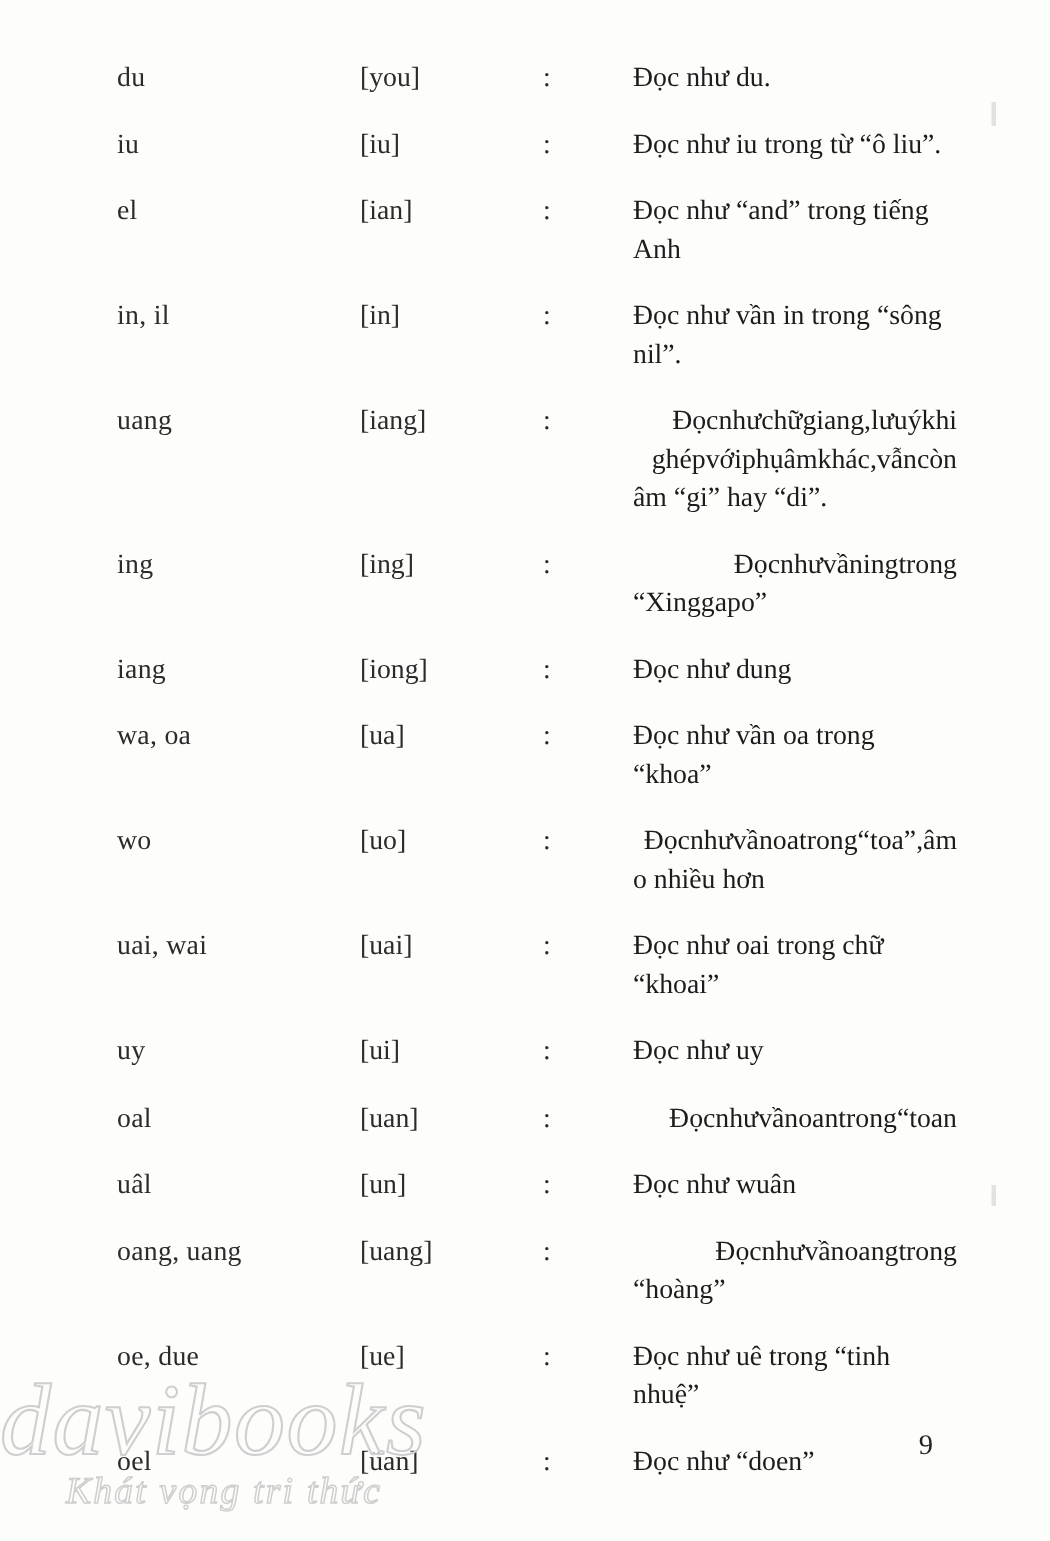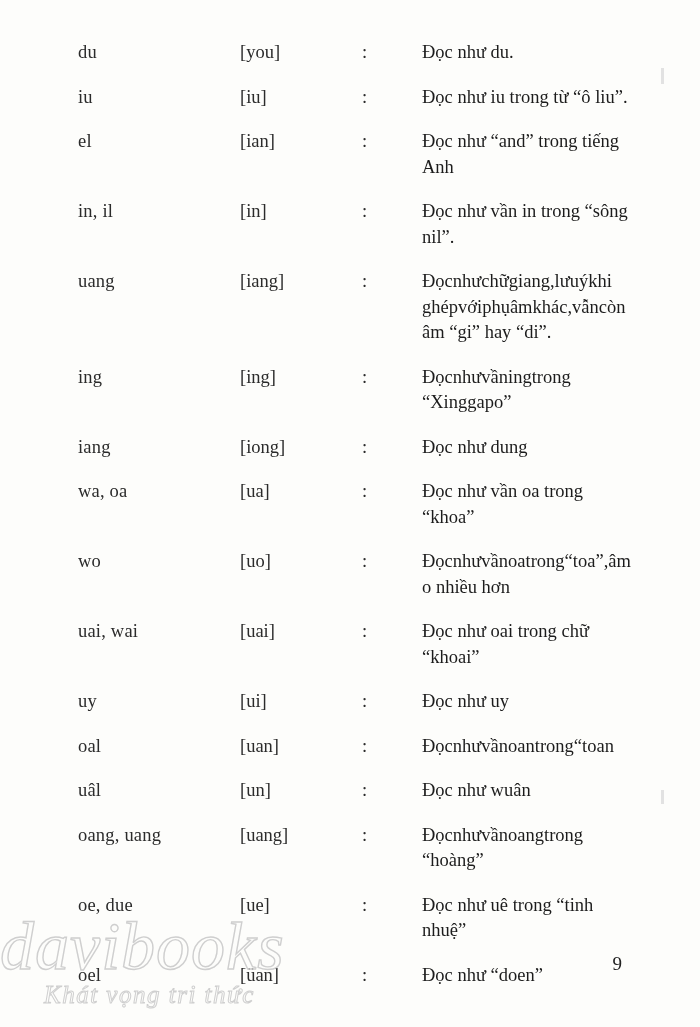--- a/index.html
+++ b/index.html
@@ -63,21 +63,21 @@
   }
   .justify .col-desc {
     text-align: justify;
     text-align-last: left;
   }
   .justify .col-desc .line {
     display: block;
   }
   .spread {
     display: flex;
-    justify-content: flex-start;
+    justify-content: flex-end;
     width: 100%;
   }
   .page-number {
     position: absolute;
     right: 78px;
     bottom: 52px;
     font-size: 19px;
     color: #222;
     font-family: "Liberation Serif", serif;
   }

